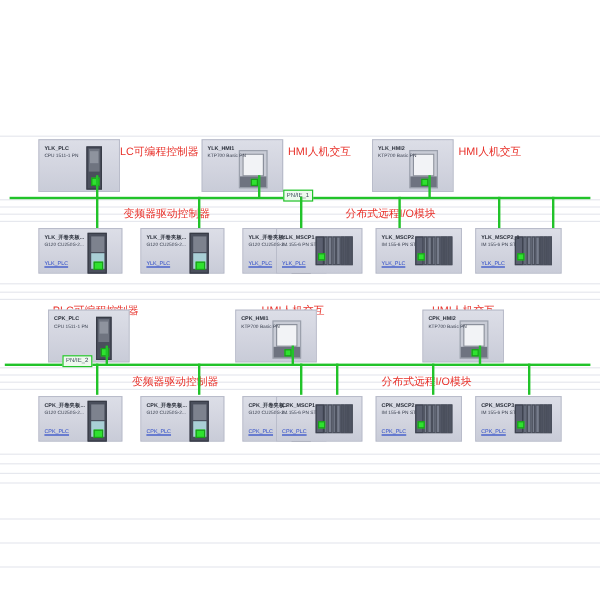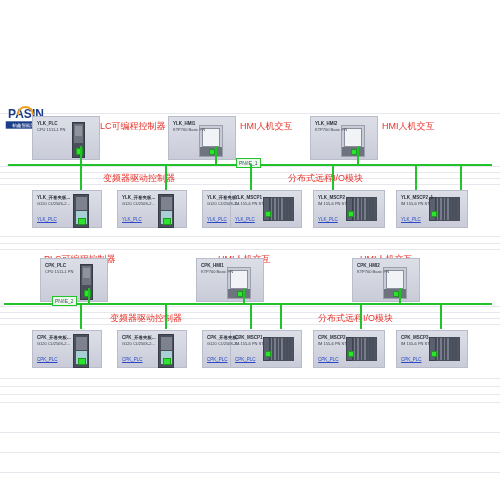--- a/index.html
+++ b/index.html
@@ -100,27 +100,20 @@
   <div class="band" style="top:318px"></div>
   <div class="band" style="top:324px"></div>
   <div class="band" style="top:378px"></div>
   <div class="band" style="top:386px"></div>
   <div class="band" style="top:394px"></div>
   <div class="band" style="top:402px"></div>
   <div class="band" style="top:432px"></div>
   <div class="band" style="top:452px"></div>
   <div class="band" style="top:472px"></div>
 
-  <div class="logo">
-    <div class="logo-word">
-      <span class="logo-arc"></span>
-      <span>PASIN</span>
-    </div>
-    <div class="logo-sub">帕鑫智能装备</div>
-  </div>
 
   <div class="ann" style="left:94px;top:120px">PLC可编程控制器</div>
   <div class="ann" style="left:240px;top:120px">HMI人机交互</div>
   <div class="ann" style="left:382px;top:120px">HMI人机交互</div>
   <div class="ann" style="left:103px;top:172px">变频器驱动控制器</div>
   <div class="ann" style="left:288px;top:172px">分布式远程I/O模块</div>
 
   <div class="dev" style="left:32px;top:116px;width:68px;height:44px">
     <div class="strip"></div>
     <div class="txt">

